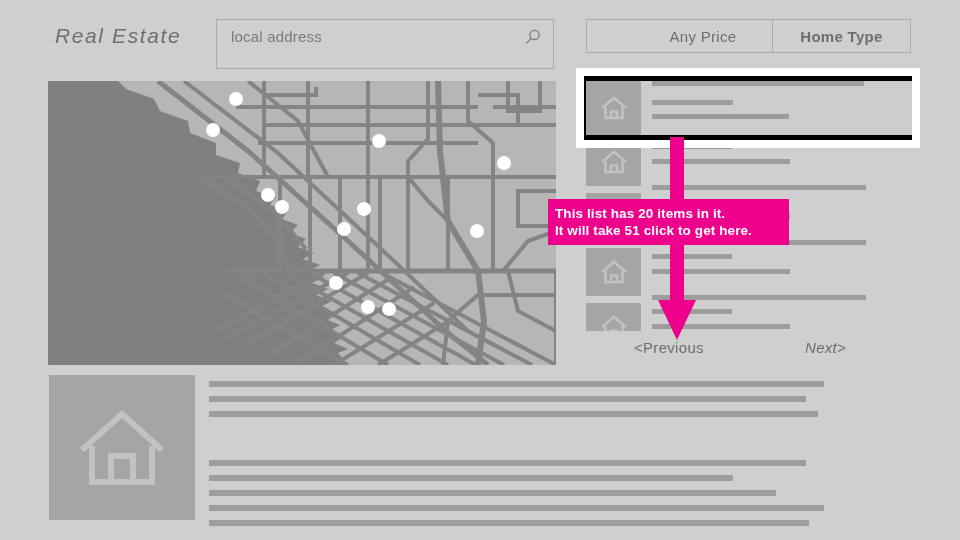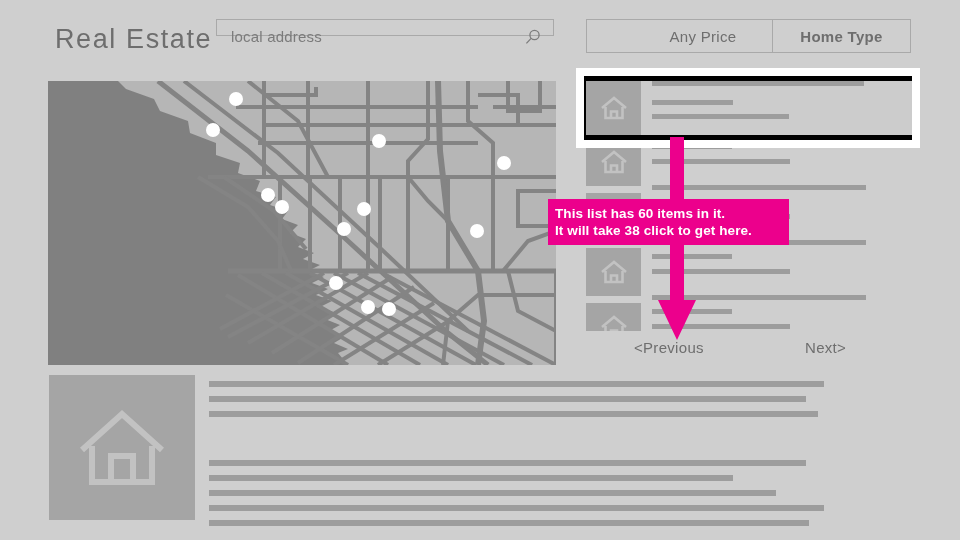--- a/index.html
+++ b/index.html
@@ -19,32 +19,33 @@
     inset: 0;
     width: 960px;
     height: 540px;
   }
 
   
   .app-title {
     position: absolute;
     left: 55px;
     top: 24px;
-    font-size: 27px;
+    font-size: 21px;
     letter-spacing: 1.6px;
     color: #6e6e6e;
     font-weight: 400;
     white-space: nowrap;
+    font-style: italic;
   }
   .search-box {
     position: absolute;
     left: 216px;
     top: 19px;
     width: 338px;
-    height: 17px;
+    height: 50px;
     border: 1px solid #a9a9a9;
     box-sizing: border-box;
     background: transparent;
   }
   .search-input-text {
     position: absolute;
     left: 14px;
     top: 8px;
     font-size: 15px;
     color: #7b7b7b;
@@ -167,21 +168,21 @@
   
   .pager-prev, .pager-next {
     position: absolute;
     top: 339px;
     font-size: 15px;
     color: #6e6e6e;
     letter-spacing: .3px;
     white-space: nowrap;
   }
   .pager-prev { left: 634px; }
-  .pager-next { left: 805px; }
+  .pager-next { left: 805px; font-style: italic; }
 
   
   .annot-arrow {
     position: absolute;
     left: 655px;
     top: 137px;
     width: 44px;
     height: 203px;
   }
   .callout {
@@ -414,22 +415,22 @@
   <div class="pager-prev">&lt;Previous</div>
   <div class="pager-next">Next&gt;</div>
 
   <div class="annot-arrow">
     <svg width="44" height="203" viewBox="0 0 44 203">
       <path d="M15,0 L29,0 L29,163 L41,163 L22,203 L3,163 L15,163 Z" fill="#ec008c"></path>
     </svg>
   </div>
 
   <div class="callout">
-    <div class="callout-line">This list has 60 items in it.</div>
-    <div class="callout-line">It will take 38 click to get here.</div>
+    <div class="callout-line">This list has 20 items in it.</div>
+    <div class="callout-line">It will take 51 click to get here.</div>
   </div>
 
   <div class="detail-thumb">
     <svg width="92" height="88" viewBox="0 0 92 88">
       <path d="M6,46 L46,10 L86,46" fill="none" stroke="#c2c2c2" stroke-width="6"></path>
       <path d="M16,42 L16,78 L76,78 L76,42" fill="none" stroke="#c2c2c2" stroke-width="6"></path>
       <path d="M35,78 L35,52 L57,52 L57,78" fill="none" stroke="#c2c2c2" stroke-width="6"></path>
     </svg>
   </div>
 

